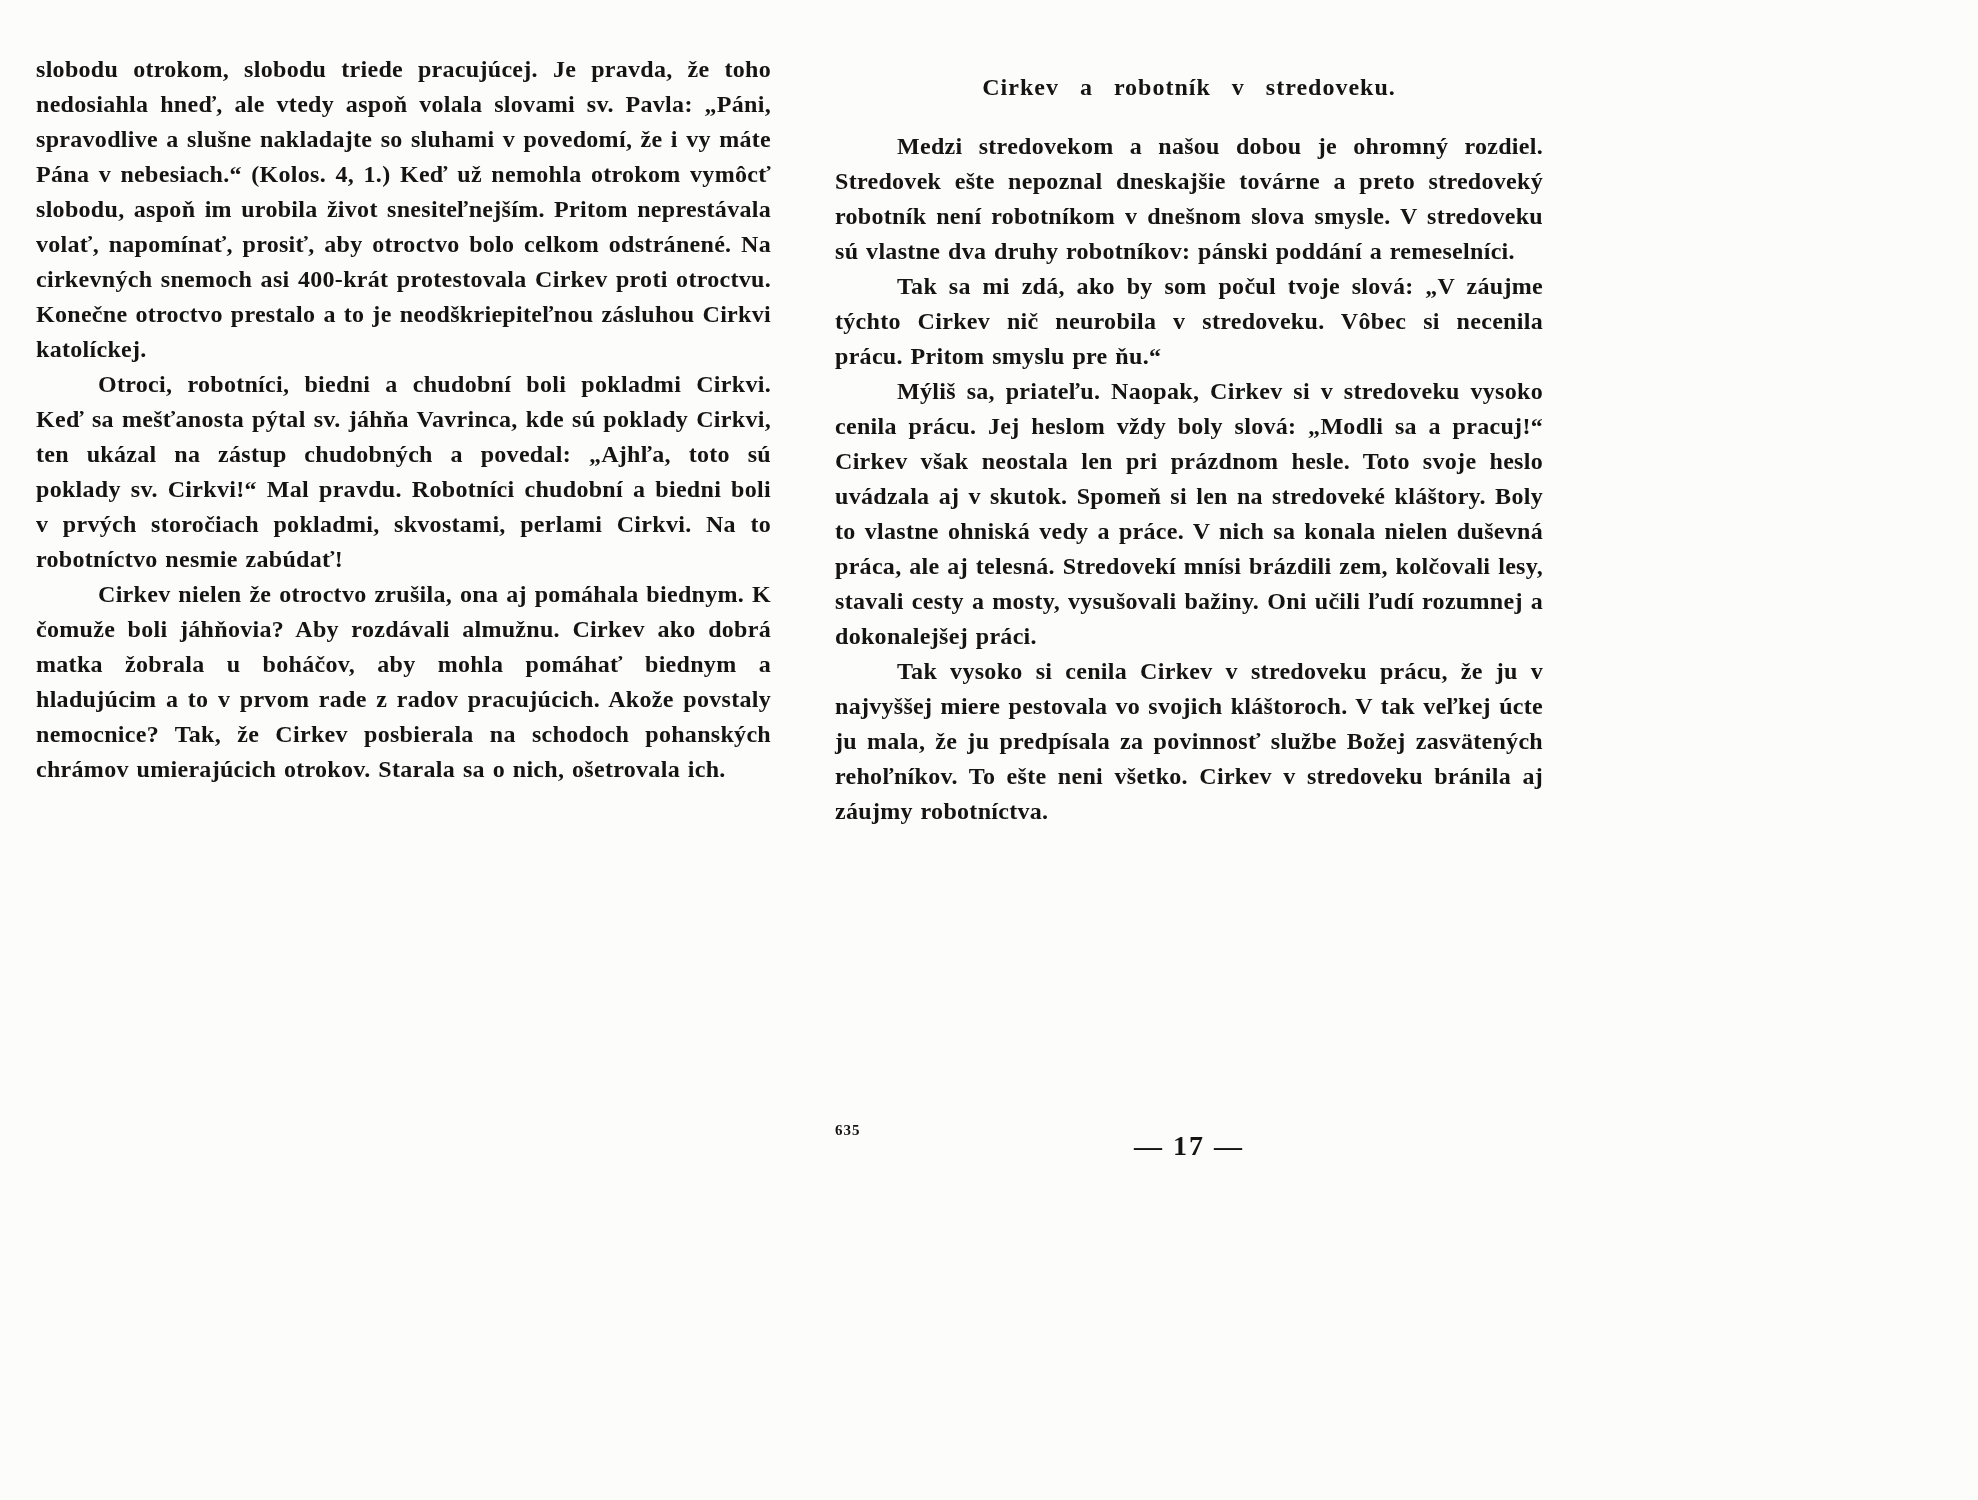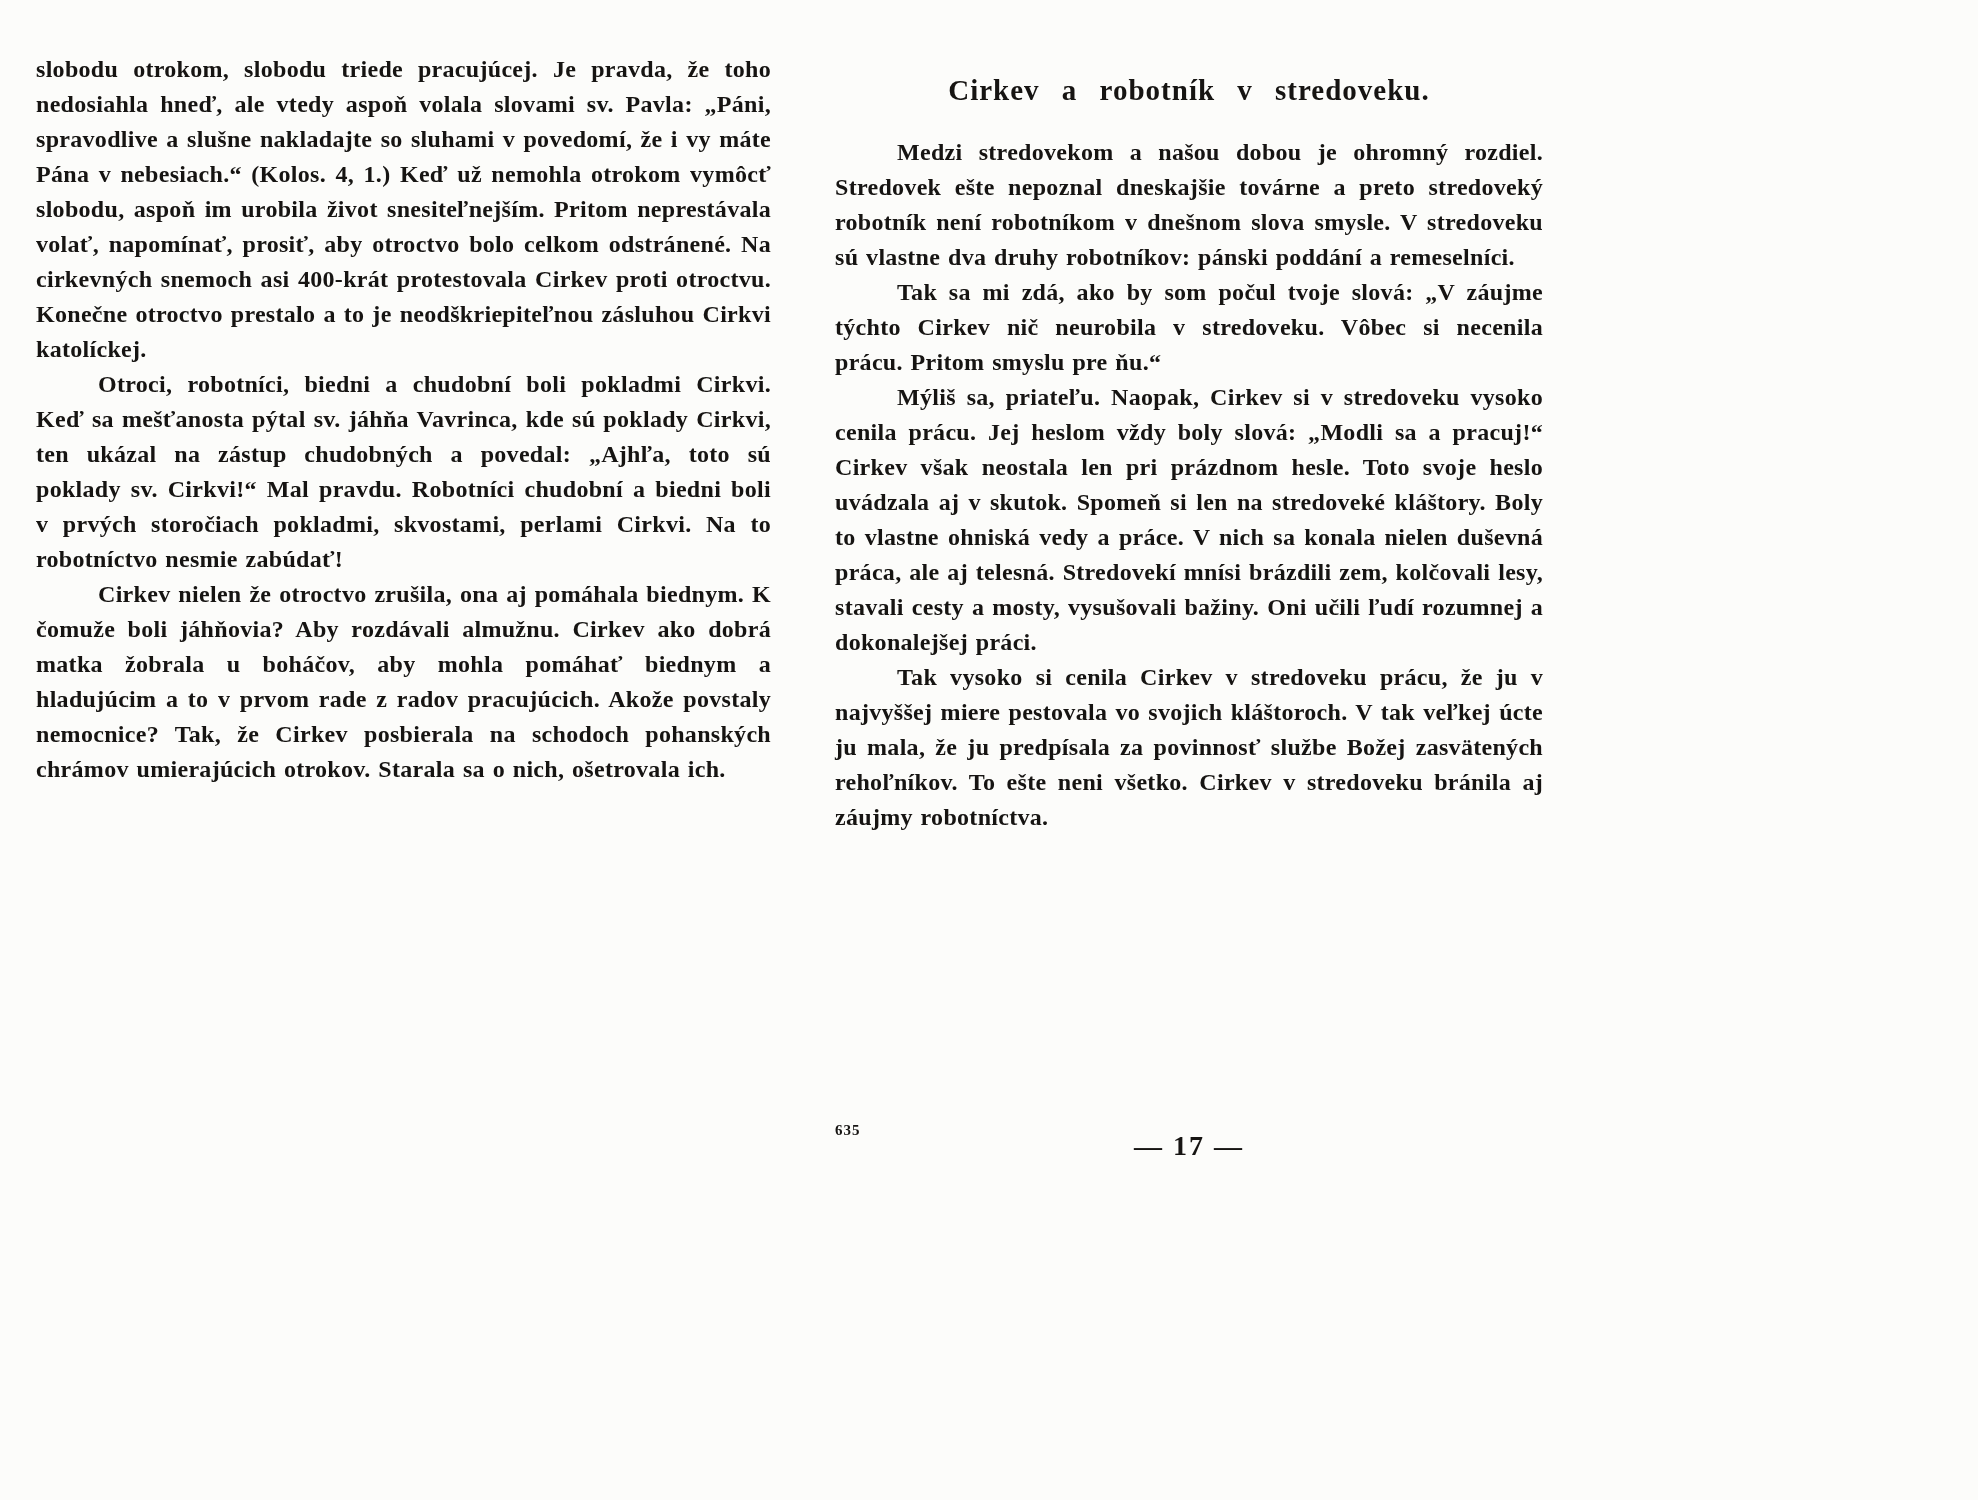--- a/index.html
+++ b/index.html
@@ -37,21 +37,21 @@
     font-size: 24px;
     line-height: 35px;
     font-weight: bold;
     text-align: justify;
     letter-spacing: 0.3px;
     word-spacing: 1.5px;
   }
   .indent { text-indent: 62px; }
   .heading {
     margin: 26px 0 28px 0;
-    font-size: 29px;
+    font-size: 24px;
     font-weight: bold;
     text-align: center;
     letter-spacing: 1px;
     word-spacing: 14px;
   }
   .footer {
     position: absolute;
     left: 0;
     width: 100%;
     font-weight: bold;

